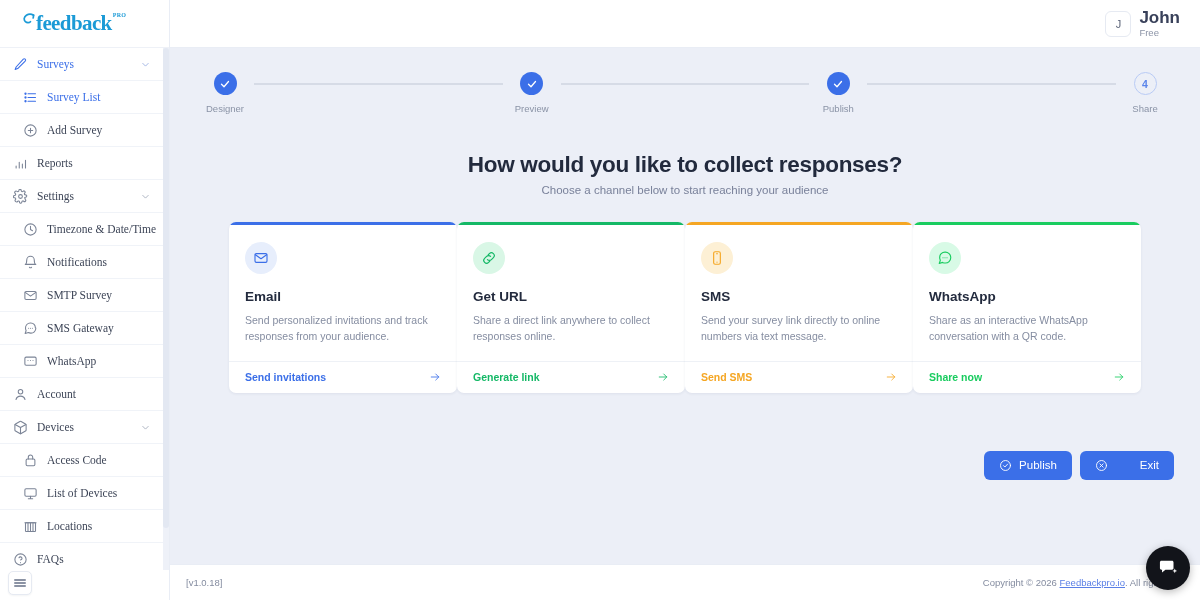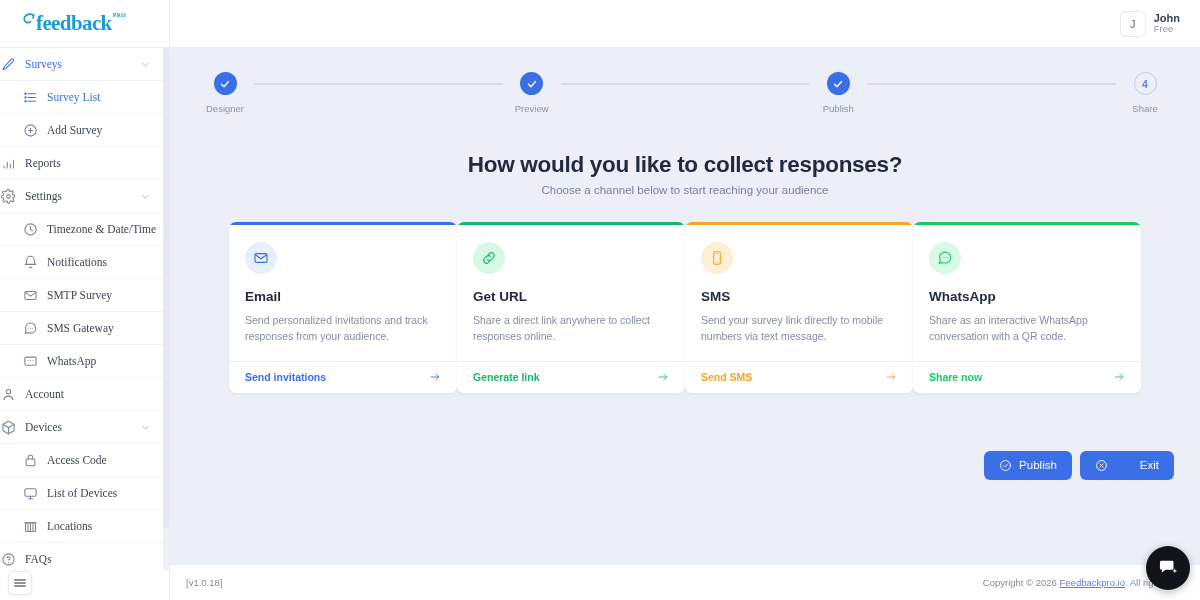--- a/index.html
+++ b/index.html
@@ -45,21 +45,21 @@
     position: absolute; right: 0px; top: 0; width: 6px; height: 100%;
     background: #eef1f8;
   }
   .nav-scrollbar .thumb {
     position: absolute; top: 0; left: 0; width: 6px; height: 480px;
     background: #e3e8f2; border-radius: 3px;
   }
 
   .nav-item {
     display: flex; align-items: center;
-    height: 33px; padding-left: 1px;
+    height: 33px; padding-left: 13px;
     border-bottom: 1px solid #f0f3f8;
     font-size: 11.5px; color: #3d4557;
     cursor: pointer; position: relative;
   }
   .nav-item.sub { padding-left: 23px; }
   .nav-item.active { color: #3b6fe8; }
   .nav-item.active.sub { color: #3b6fe8; }
   .nav-item .ico {
     width: 15px; height: 15px; margin-right: 9px;
     display: flex; align-items: center; justify-content: center;
@@ -102,21 +102,21 @@
     display: flex; align-items: center; gap: 8px; cursor: pointer;
     padding: 3px 4px; border-radius: 6px;
   }
   .avatar {
     width: 26px; height: 26px; border-radius: 6px;
     border: 1px solid #e6eaf2; background: #fff;
     display: flex; align-items: center; justify-content: center;
     font-size: 11px; color: #5d6579;
   }
   .user-meta { display: flex; flex-direction: column; line-height: 1.15; }
-  .user-name { font-size: 11px; color: #39415a; font-weight: 600; }
+  .user-name { font-size: 17px; color: #39415a; font-weight: 600; }
   .user-plan { font-size: 9.5px; color: #8b93a6; }
 
   .content {
     flex: 1 1 auto; background: #eceff7;
     position: relative; overflow: hidden;
   }
 
   
   .stepper {
     display: flex; align-items: flex-start;
@@ -510,21 +510,21 @@
             <div class="card-top" style="background: rgb(245, 166, 35);"></div>
             <div class="card-body">
               <div class="card-icon" style="background: rgb(253, 240, 213); color: rgb(245, 166, 35);">
                 <svg width="16" height="16" viewBox="0 0 24 24" fill="none" stroke="currentColor" stroke-width="1.7" stroke-linecap="round" stroke-linejoin="round">
                   <rect x="7" y="2.6" width="10" height="18.8" rx="2.2"></rect>
                   <path d="M11.3 5.6h1.4"></path>
                   <path d="M12 18.2h.01"></path>
                 </svg>
               </div>
               <div class="card-title">SMS</div>
-              <div class="card-desc">Send your survey link directly to mobile numbers via text message.</div>
+              <div class="card-desc">Send your survey link directly to online numbers via text message.</div>
             </div>
             <div class="card-foot" style="color: rgb(245, 166, 35);">
               <span>Send SMS</span>
               <span class="arrow">
                 <svg width="12" height="12" viewBox="0 0 24 24" fill="none" stroke="currentColor" stroke-width="1.7" stroke-linecap="round" stroke-linejoin="round">
                   <path d="M4.5 12h15M13.5 6l6 6-6 6"></path>
                 </svg>
               </span>
             </div>
           </div>

